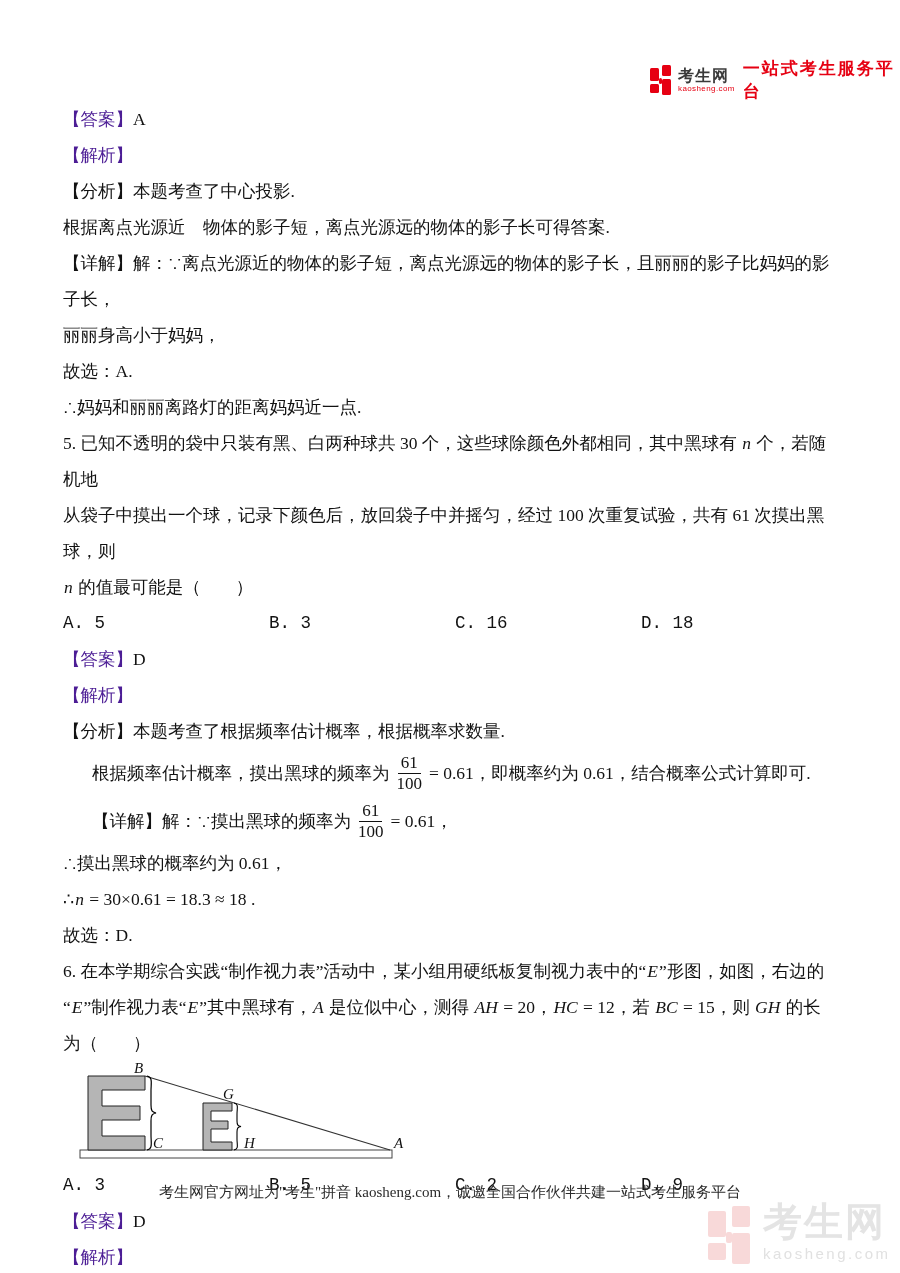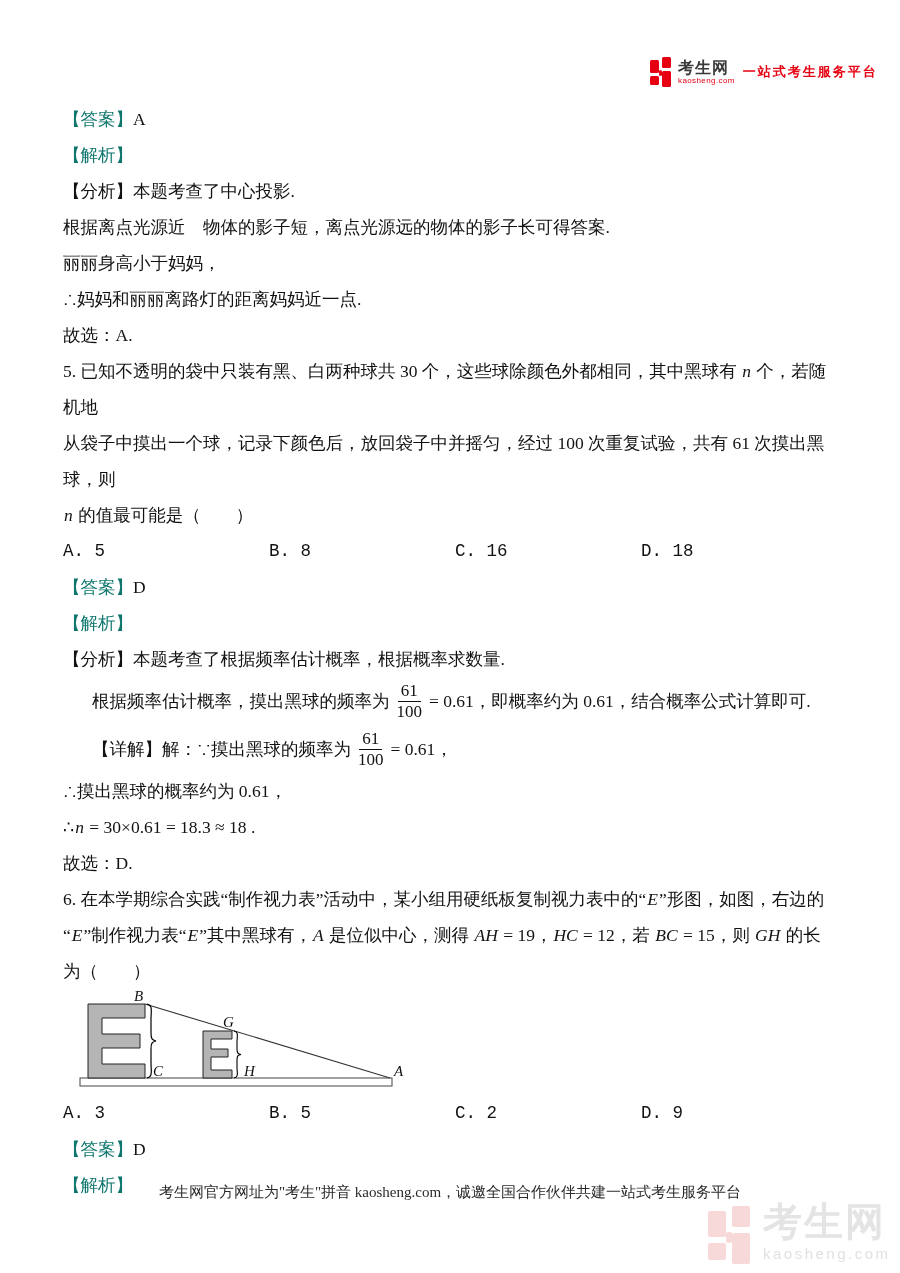--- a/index.html
+++ b/index.html
@@ -17,27 +17,27 @@
   .licon { position:relative; width:23px; height:30px; flex:0 0 auto; }
   .licon i { position:absolute; background:#E60012; border-radius:1.5px; }
   .licon .b1 { left:0; top:3px; width:9px; height:13px; }
   .licon .b2 { left:0; top:19px; width:9px; height:9px; }
   .licon .b3 { left:12px; top:0; width:9px; height:11px; }
   .licon .b4 { left:12px; top:14px; width:9px; height:16px; }
   .licon .b5 { left:9px; top:13px; width:3px; height:6px; }
   .ltext { display:flex; flex-direction:column; margin-left:5px; }
   .lbrand { font-size:16px; font-weight:bold; color:#3a3a3a; line-height:1.1; letter-spacing:1px; }
   .ldomain { font-size:8px; color:#E60012; letter-spacing:.4px; }
-  .ltag { color:#E60012; font-size:13px; font-weight:bold; letter-spacing:2px; margin-left:8px; }
+  .ltag { color:#E60012; font-size:17px; font-weight:bold; letter-spacing:2px; margin-left:8px; }
 
   
   main { position:absolute; left:0; top:0; width:100%; padding:101px 58px 0 63px; font-size:17.5px; }
   .ln { line-height:36px; white-space:pre-wrap; }
   .fline { display:flex; align-items:center; height:48px; white-space:pre-wrap;margin-left:29px; }
-  .blue { color:#0f766e; }
+  .blue { color:#4c1d95; }
   .var { font-style:italic; padding:0 1px; }
   .frac { display:inline-flex; flex-direction:column; align-items:center;
           line-height:1.15; margin:0 6px; font-size:17px; }
   .frac .num { border-bottom:1.2px solid #111; padding:0 3px;text-align:center; }
   .frac .den { padding:0 1px;text-align:center; }
   .opts { display:flex;font-family:Liberation Mono, monospace; }
   .opts span:nth-child(1) { width:206px; }
   .opts span:nth-child(2) { width:186px; }
   .opts span:nth-child(3) { width:186px; }
 
@@ -82,40 +82,41 @@
     </span>
     <span class="ltag">一站式考生服务平台</span>
   </div>
 
   <main>
 
     <p class="ln"><span class="blue">【答案】</span><span>A</span></p>
     <p class="ln"><span class="blue">【解析】</span></p>
     <p class="ln"><span>【分析】</span><span>本题考查了中心投影.</span></p>
     <p class="ln">根据离点光源近　物体的影子短，离点光源远的物体的影子长可得答案.</p>
+    <p class="ln"><span>【详解】</span><span>解：∵离点光源近的物体的影子短，离点光源远的物体的影子长，且丽丽的影子比妈妈的影子长，</span></p>
     <p class="ln">丽丽身高小于妈妈，</p>
+    <p class="ln">故选：A.</p>
     <p class="ln">∴妈妈和丽丽离路灯的距离妈妈近一点.</p>
-    <p class="ln">故选：A.</p>
 
     <p class="ln"><span>5. 已知不透明的袋中只装有黑、白两种球共 30 个，这些球除颜色外都相同，其中黑球有 </span><span class="var">n</span><span> 个，若随机地</span></p>
     <p class="ln">从袋子中摸出一个球，记录下颜色后，放回袋子中并摇匀，经过 100 次重复试验，共有 61 次摸出黑球，则</p>
     <p class="ln"><span class="var">n</span><span> 的值最可能是（　　）</span></p>
-    <p class="ln opts"><span>A. 5</span><span>B. 8</span><span>C. 16</span><span>D. 18</span></p>
+    <p class="ln opts"><span>A. 5</span><span>B. 3</span><span>C. 16</span><span>D. 18</span></p>
 
     <p class="ln"><span class="blue">【答案】</span><span>D</span></p>
     <p class="ln"><span class="blue">【解析】</span></p>
     <p class="ln"><span>【分析】</span><span>本题考查了根据频率估计概率，根据概率求数量.</span></p>
     <p class="fline"><span>根据频率估计概率，摸出黑球的频率为</span><span class="frac"><span class="num">61</span><span class="den">100</span></span><span>= 0.61，即概率约为 0.61，结合概率公式计算即可.</span></p>
     <p class="fline"><span>【详解】</span><span>解：∵摸出黑球的频率为</span><span class="frac"><span class="num">61</span><span class="den">100</span></span><span>= 0.61，</span></p>
     <p class="ln">∴摸出黑球的概率约为 0.61，</p>
     <p class="ln"><span>∴</span><span class="var">n</span><span> = 30×0.61 = 18.3 ≈ 18 .</span></p>
     <p class="ln">故选：D.</p>
 
     <p class="ln"><span>6. 在本学期综合实践“制作视力表”活动中，某小组用硬纸板复制视力表中的“</span><span class="var">E</span><span>”形图，如图，右边的</span></p>
-    <p class="ln"><span>“</span><span class="var">E</span><span>”制作视力表“</span><span class="var">E</span><span>”其中黑球有，</span><span class="var">A</span><span> 是位似中心，测得 </span><span class="var">AH</span><span> = 19，</span><span class="var">HC</span><span> = 12，若 </span><span class="var">BC</span><span> = 15，则 </span><span class="var">GH</span><span> 的长</span></p>
+    <p class="ln"><span>“</span><span class="var">E</span><span>”制作视力表“</span><span class="var">E</span><span>”其中黑球有，</span><span class="var">A</span><span> 是位似中心，测得 </span><span class="var">AH</span><span> = 20，</span><span class="var">HC</span><span> = 12，若 </span><span class="var">BC</span><span> = 15，则 </span><span class="var">GH</span><span> 的长</span></p>
     <p class="ln">为（　　）</p>
 
     <div class="figure">
       <svg width="330" height="104" viewBox="0 0 330 104">
         <rect x="2" y="89" width="312" height="8" fill="#ffffff" stroke="#444" stroke-width="1"></rect>
         <path d="M10,15 H67 V29 H24 V45 H62 V59 H24 V75 H67 V89 H10 Z" fill="#b5b5b5" stroke="#222" stroke-width="1"></path>
         <path d="M125,42 H154 V50 H133 V60 H150 V68 H133 V81 H154 V89 H125 Z" fill="#b5b5b5" stroke="#222" stroke-width="1"></path>
         <line x1="67" y1="15" x2="312" y2="89" stroke="#333" stroke-width="1.1"></line>
         <path d="M69,15 C75,16 73,22 73,30 L73,44 C73,50 74,51 78,52 C74,53 73,54 73,60 L73,74 C73,82 75,88 69,89" fill="none" stroke="#000" stroke-width="1.2"></path>
         <path d="M156,42 C161,43 159,47 159,53 L159,60 C159,64 160,65 163,65.5 C160,66 159,67 159,71 L159,78 C159,84 161,88 156,89" fill="none" stroke="#000" stroke-width="1.1"></path>

